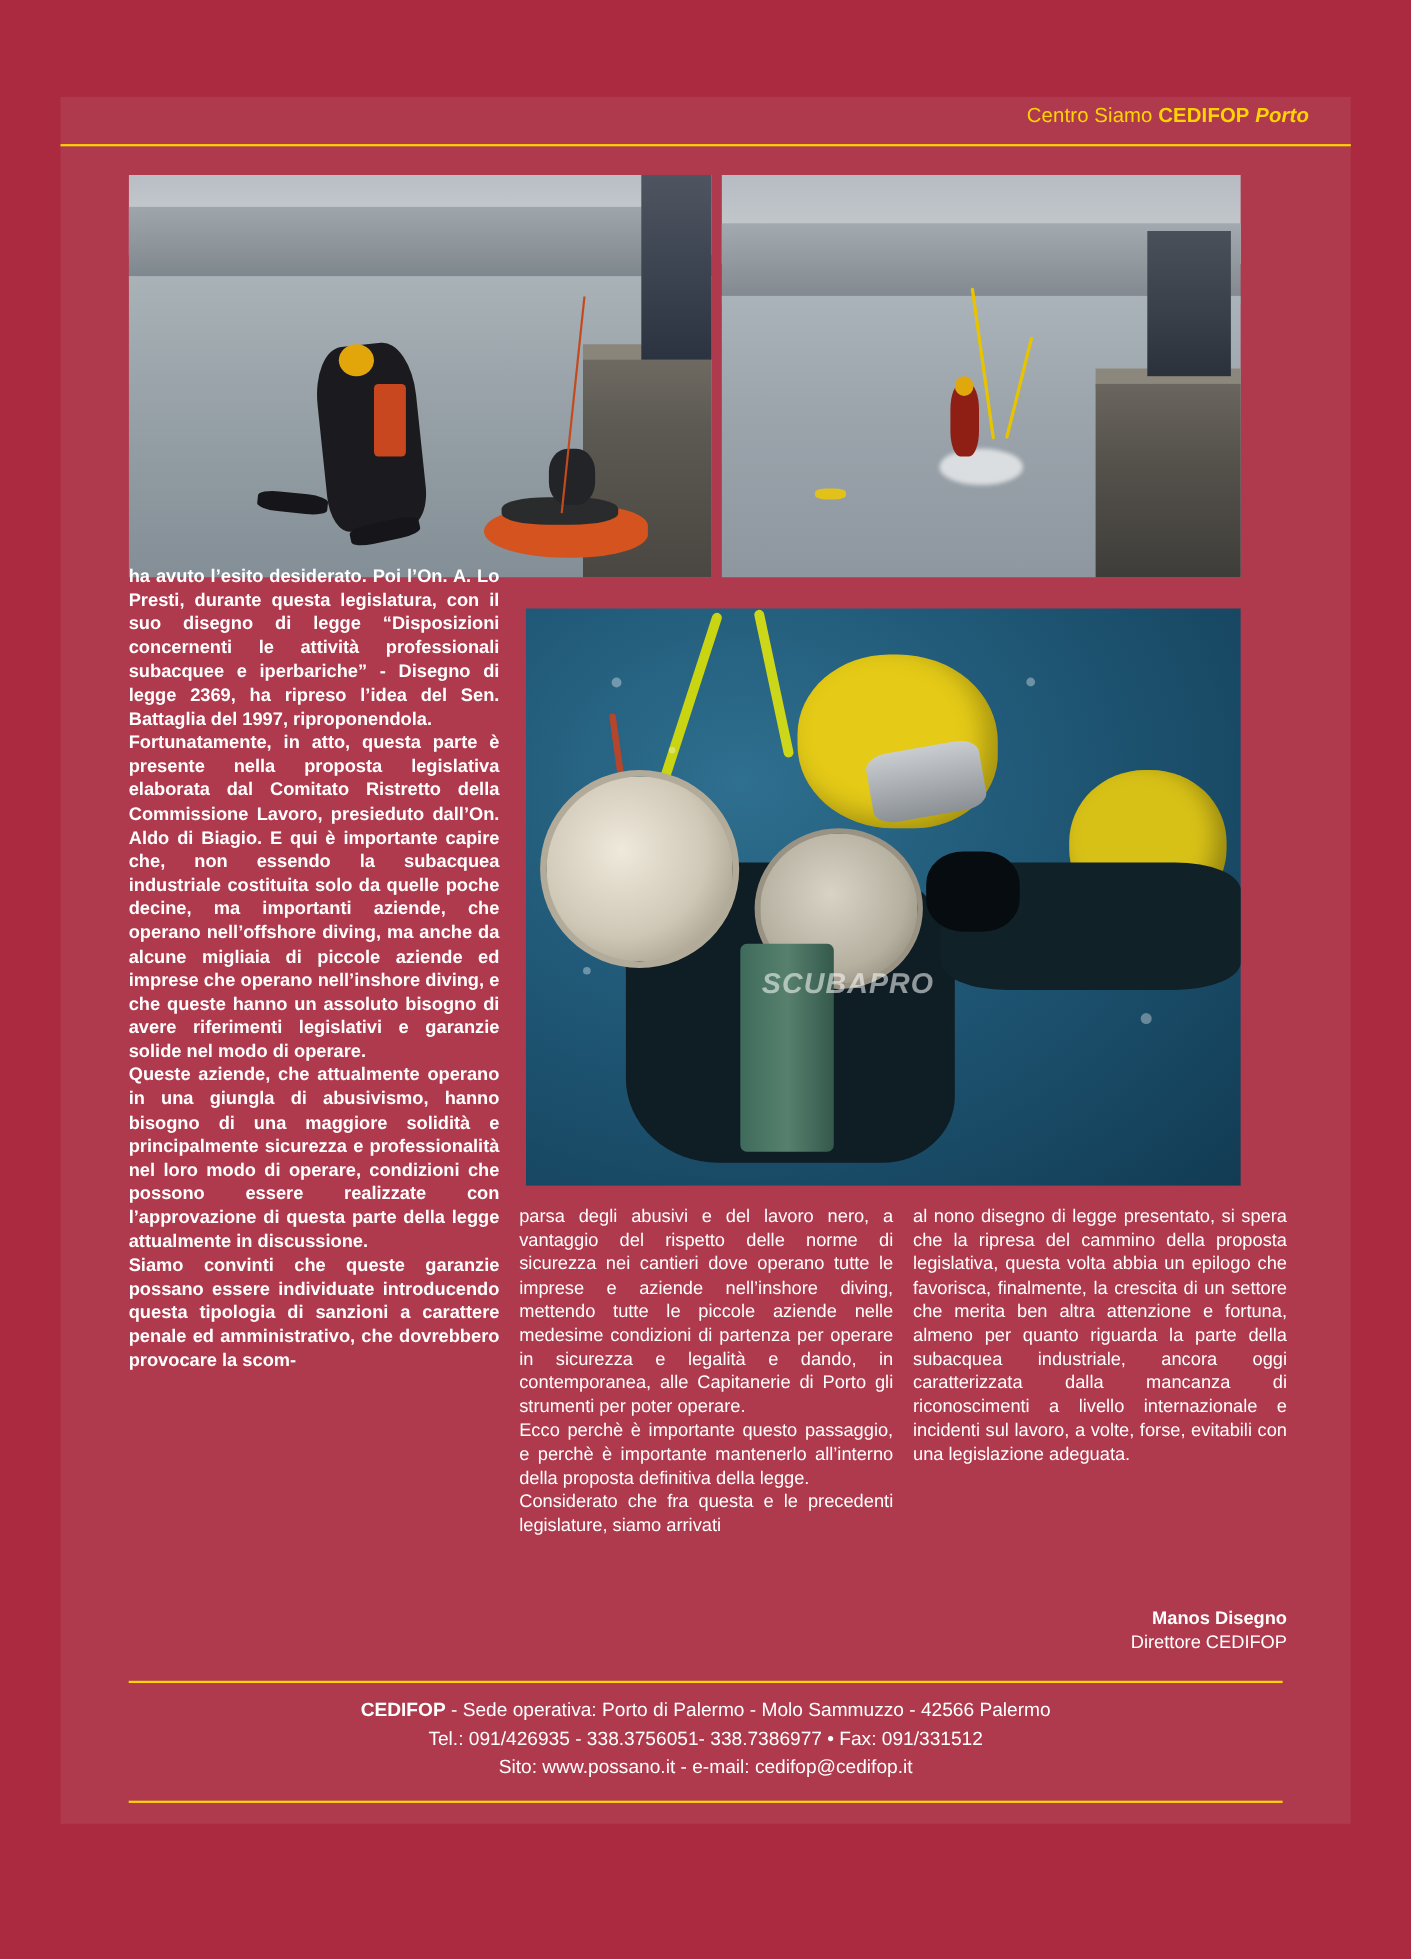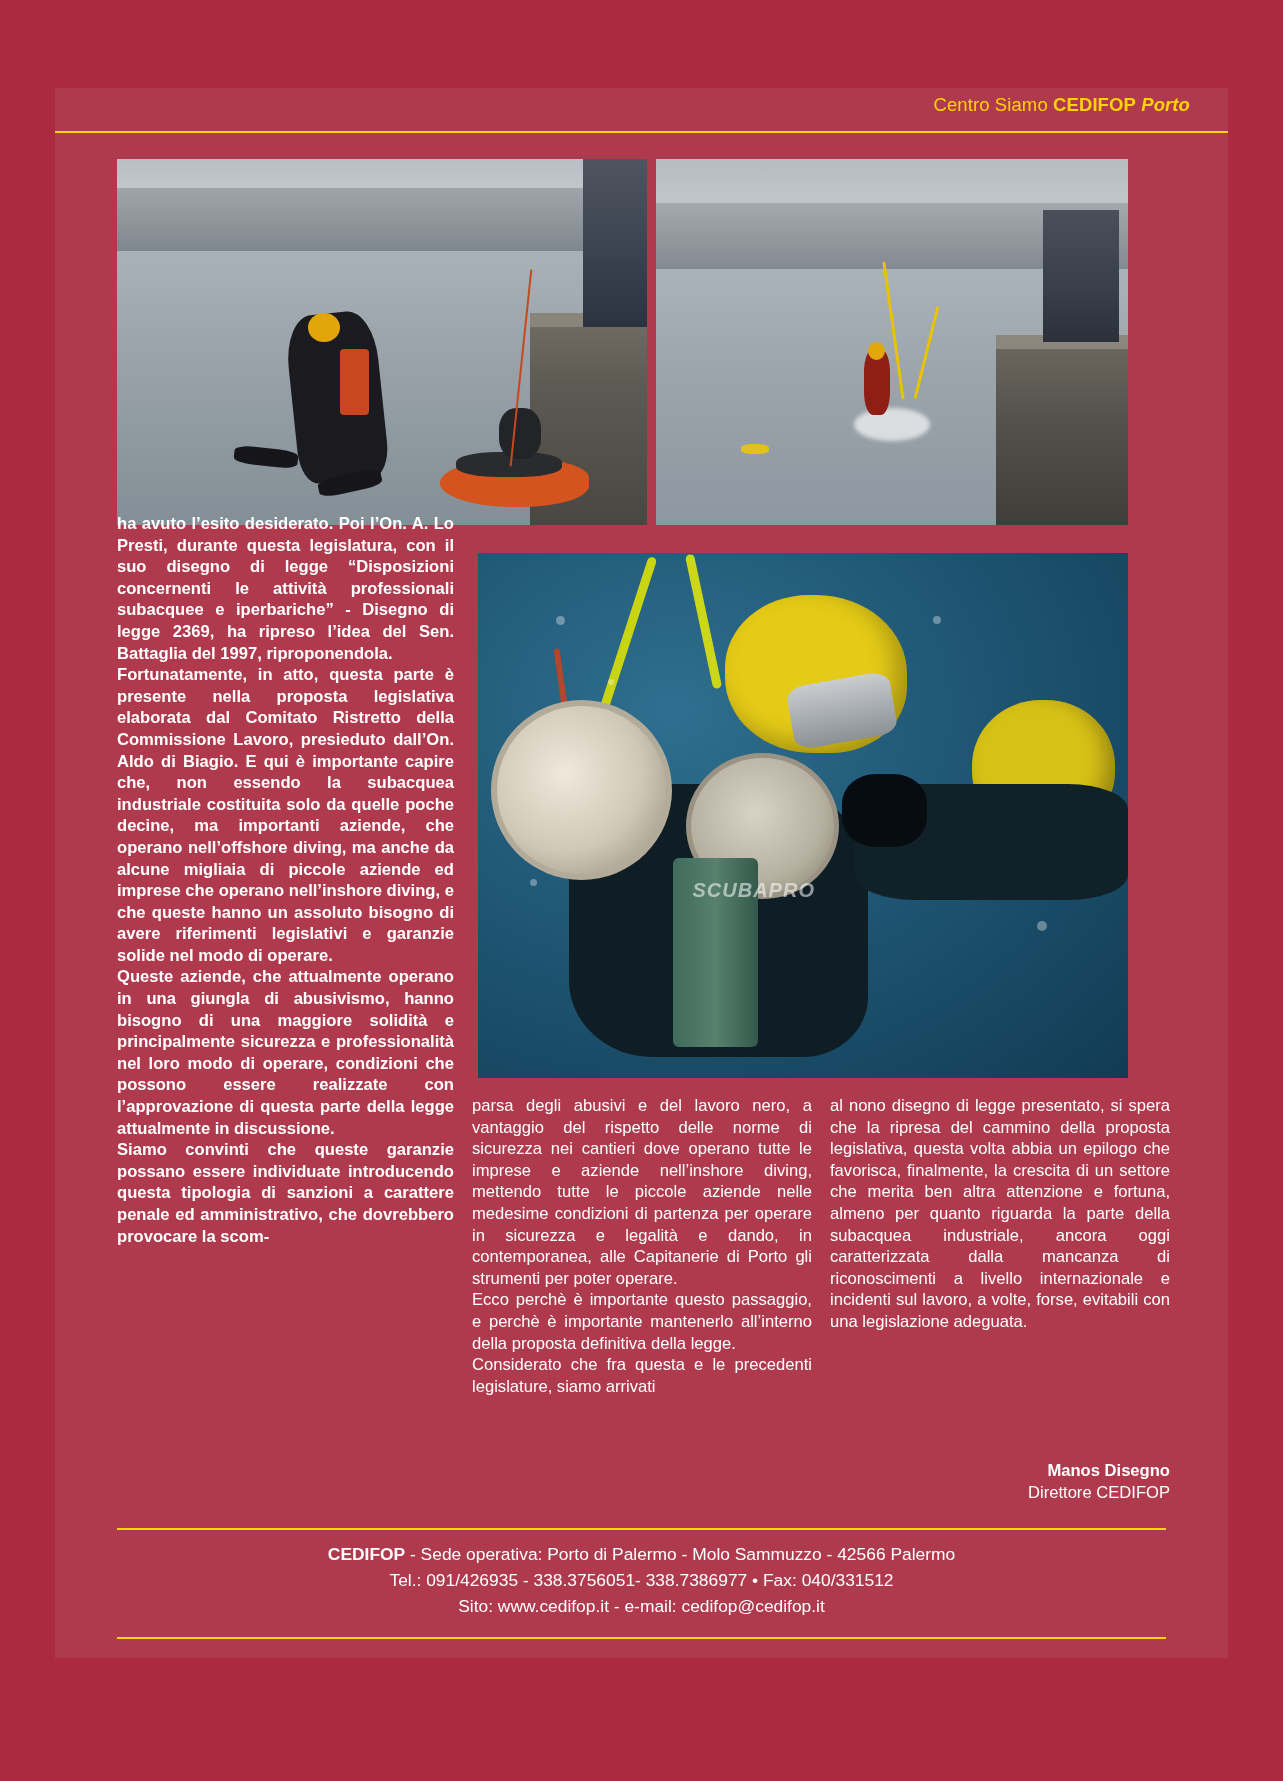--- a/index.html
+++ b/index.html
@@ -282,21 +282,21 @@
     border-radius: 22%;
   }
   .p3-glove {
     position: absolute; left: 56%; top: 42%; width: 13%; height: 14%;
     background: #060c10;
     border-radius: 40%;
   }
   .p3-brand {
     position: absolute; left: 33%; top: 62%;
     color: rgba(255,255,255,0.55);
-    font-size: 20px;
+    font-size: 26px;
     font-weight: bold;
     letter-spacing: 1px;
     font-style: italic;
   }
   .p3-valve {
     position: absolute; left: 48%; top: 24%; width: 16%; height: 12%;
     background: linear-gradient(to bottom, #c9cdd0, #8b9095);
     border-radius: 20%;
     transform: rotate(-10deg);
   }
@@ -468,17 +468,17 @@
   <div class="signature">
     <div class="name">Manos Disegno</div>
     <div>Direttore CEDIFOP</div>
   </div>
 
   <div class="footer-rule-top"></div>
   <div class="footer">
     <div>
       <span class="bold">CEDIFOP</span><span> - Sede operativa: Porto di Palermo - Molo Sammuzzo - 42566 Palermo</span>
     </div>
-    <div>Tel.: 091/426935 - 338.3756051- 338.7386977 • Fax: 040/331512</div>
-    <div>Sito: www.cedifop.it - e-mail: cedifop@cedifop.it</div>
+    <div>Tel.: 091/426935 - 338.3756051- 338.7386977 • Fax: 091/331512</div>
+    <div>Sito: www.possano.it - e-mail: cedifop@cedifop.it</div>
   </div>
   <div class="footer-rule-bottom"></div>
 </div>
 
 </body></html>

